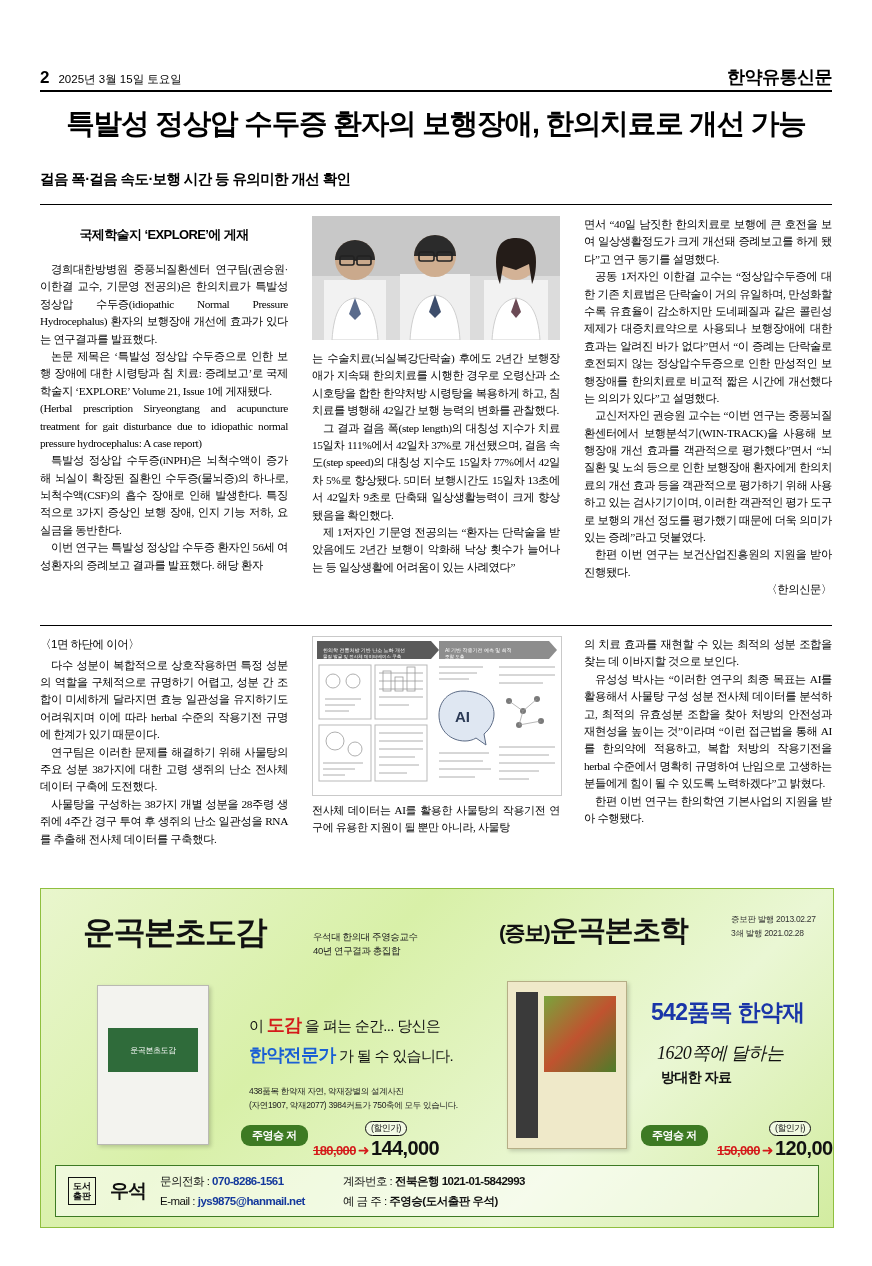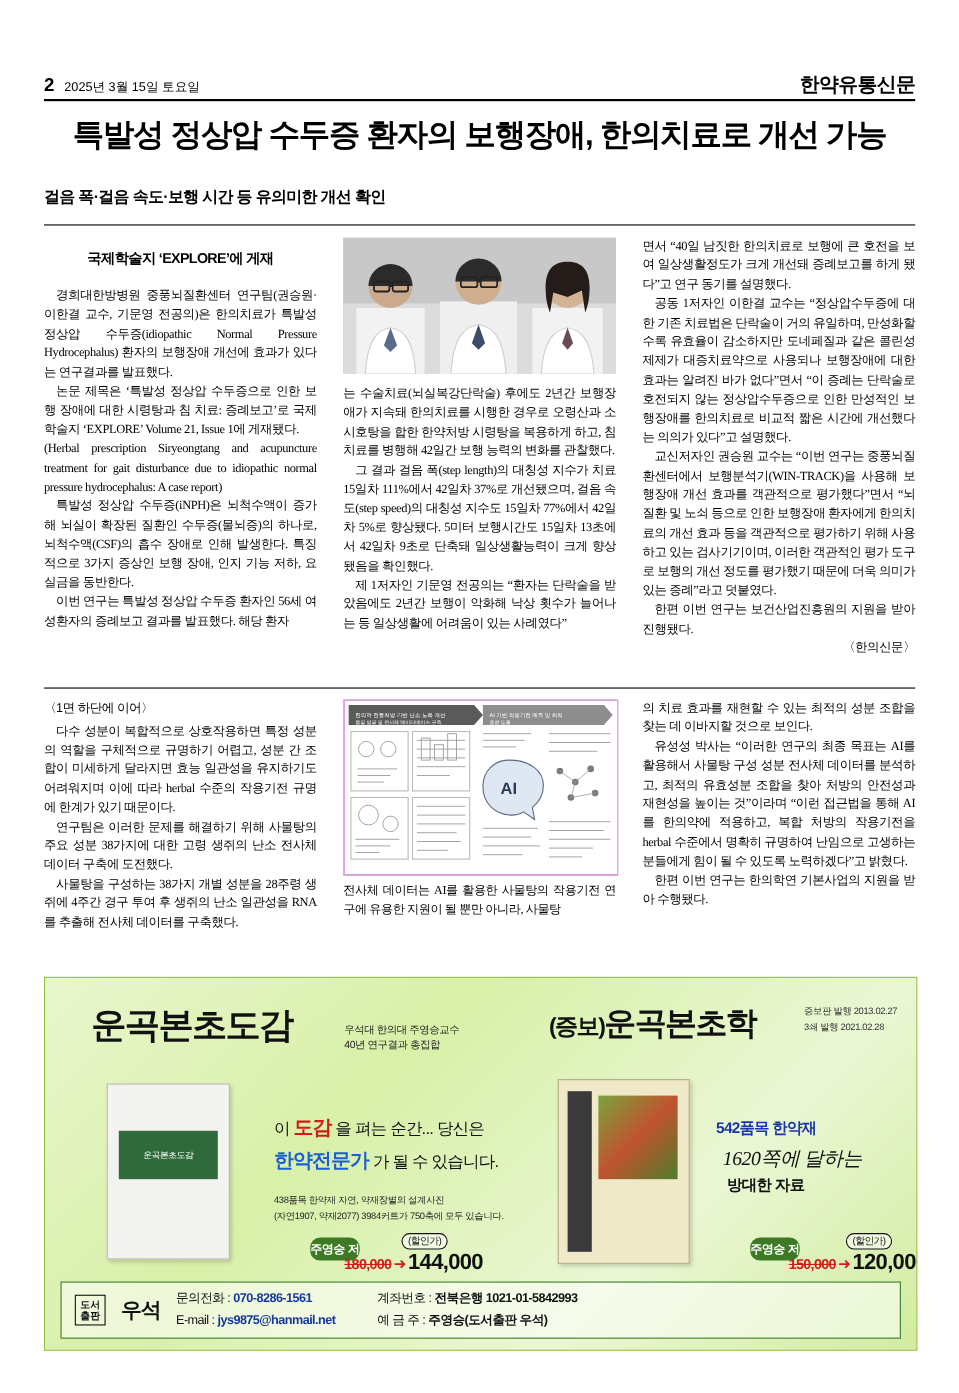--- a/index.html
+++ b/index.html
@@ -310,24 +310,24 @@
     top: 196px;
     font-family: "Liberation Sans", sans-serif;
     font-size: 8.5px;
     line-height: 1.6;
     letter-spacing: -0.3px;
     color: #222;
   }
   .ad-r-copy1 {
     position: absolute;
     left: 610px;
-    top: 128px;
-    font-family: "Liberation Sans", sans-serif;
-    font-weight: bold;
-    font-size: 14px;
+    top: 108px;
+    font-family: "Liberation Sans", sans-serif;
+    font-weight: bold;
+    font-size: 23px;
     letter-spacing: -0.7px;
     color: #1a35a8;
   }
   .ad-r-copy2 {
     position: absolute;
     left: 616px;
     top: 152px;
     font-family: "Liberation Serif", serif;
     font-style: italic;
     font-size: 18px;
@@ -346,23 +346,22 @@
     color: #111;
   }
   .author-tag {
     position: absolute;
     font-family: "Liberation Sans", sans-serif;
     font-size: 11px;
     font-weight: bold;
     color: #fff;
     background: #3d7a23;
     border-radius: 9px;
-    padding: 3px 0;
+    padding: 3px 11px;
     letter-spacing: -0.5px;
-    margin-left: 41px;
   }
   .author-a { left: 200px; top: 236px; }
   .author-b { left: 600px; top: 236px; }
   .price {
     position: absolute;
     font-family: "Liberation Sans", sans-serif;
     letter-spacing: -0.6px;
   }
   .price .old {
     color: #d41a1a;

